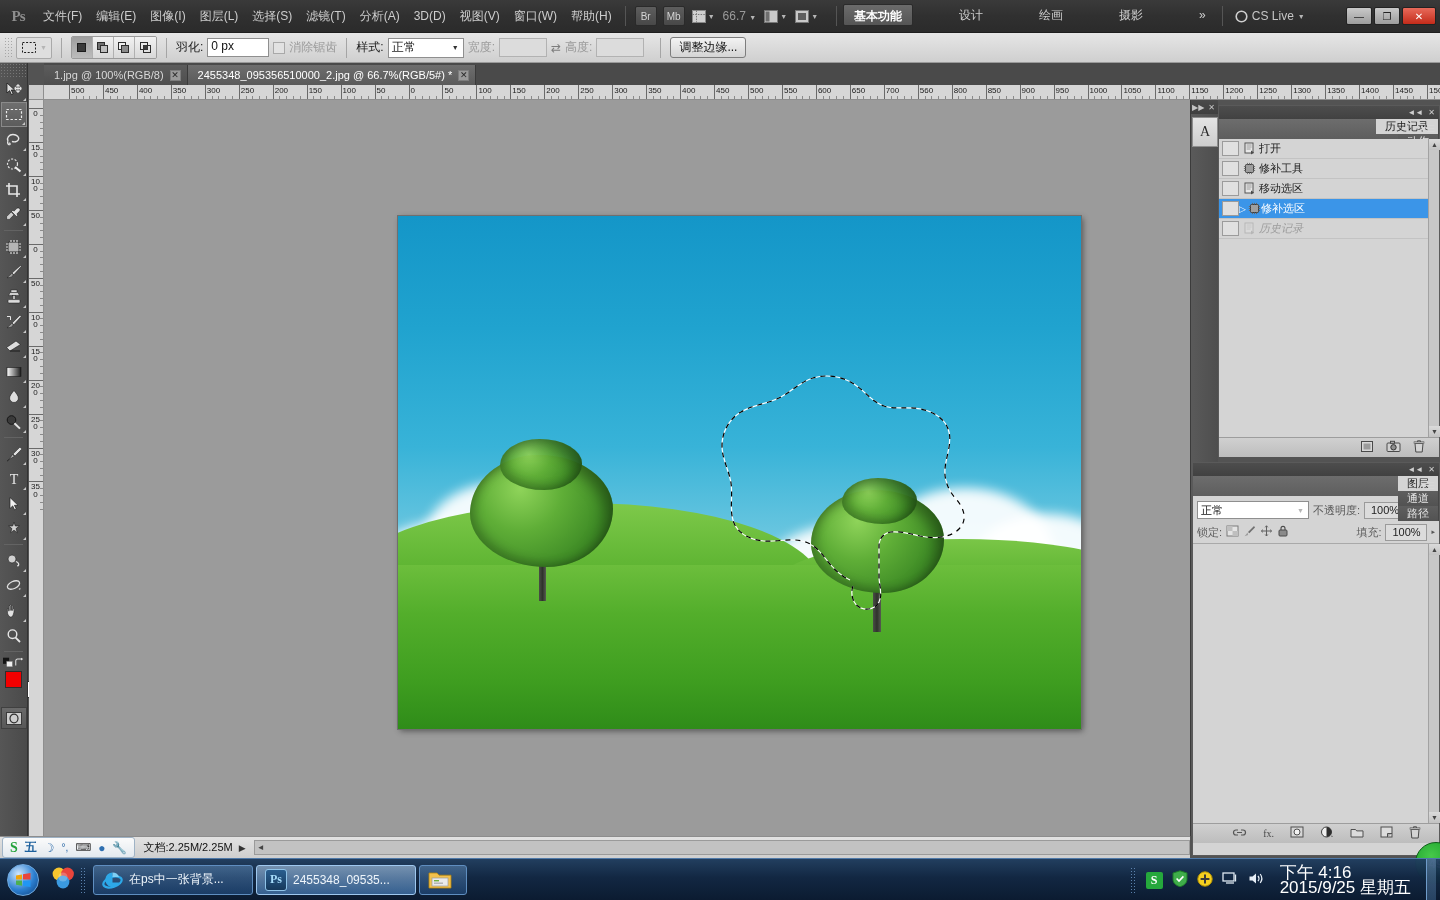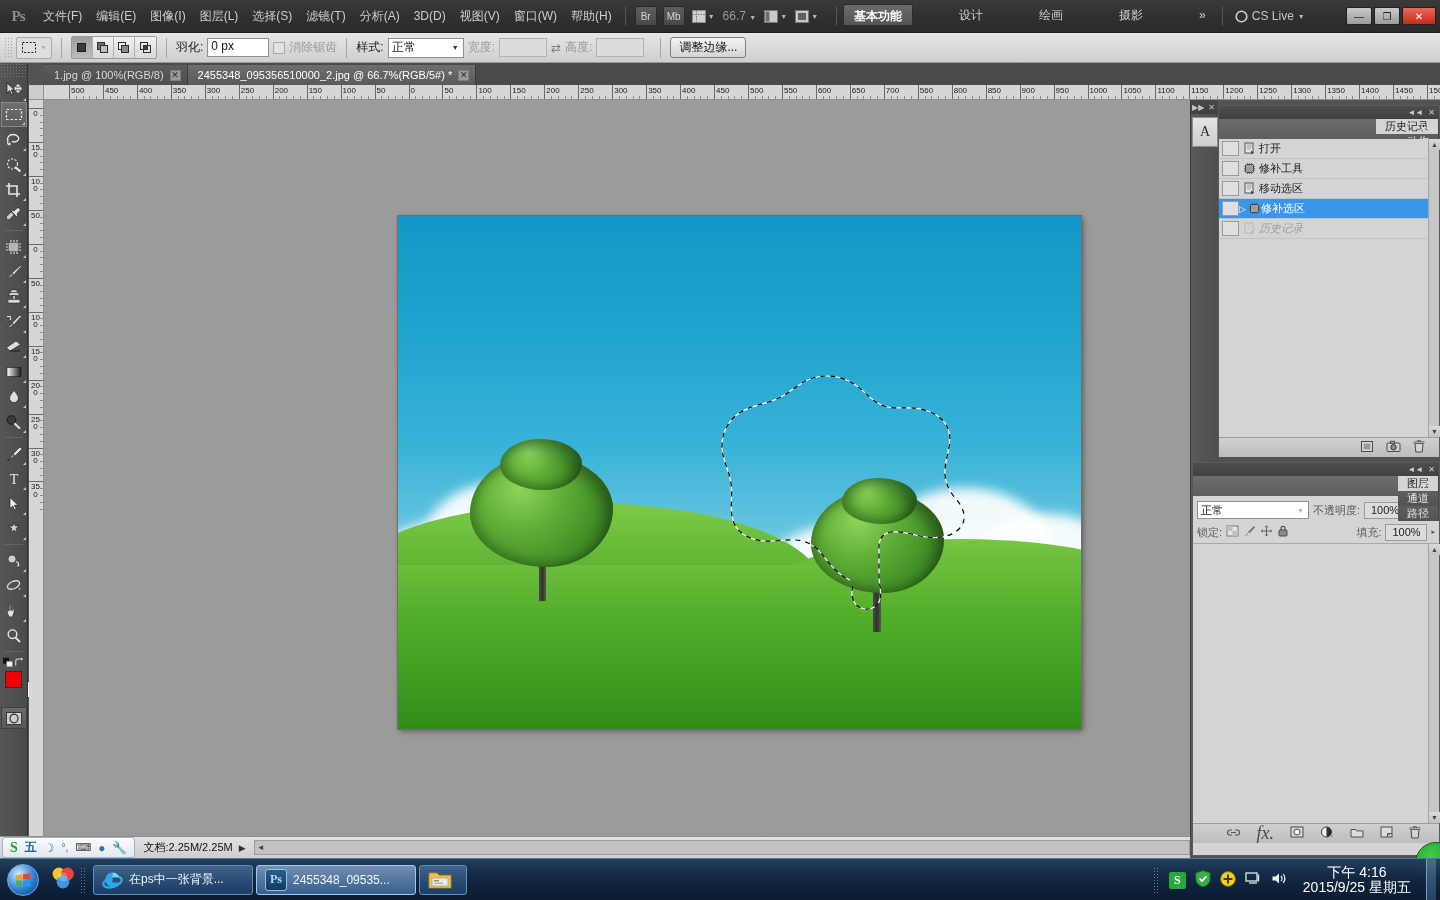--- a/index.html
+++ b/index.html
@@ -323,21 +323,21 @@
   .task-btn.active {
     background:linear-gradient(rgba(190,220,250,.55), rgba(80,140,205,.6));
     border-color:#9fc8ef;
   }
   .tray {
     position:absolute; right:0; top:0; height:42px; display:flex; align-items:center; gap:9px;
     padding-right:4px;
   }
   .tray-div { width:7px; height:26px; background-image:radial-gradient(#5b82ad 1px,transparent 1px);
     background-size:3px 3px;}
-  .clock { color:#fff; font-size:14px; text-align:center; line-height:15px; padding:0 6px;}
+  .clock { color:#fff; font-size:17px; text-align:left; line-height:15px; padding:0 6px;}
   .showdesk { width:10px; height:42px; background:linear-gradient(rgba(160,200,240,.3),rgba(90,140,190,.35));
     border-left:1px solid #6f9cca; }
 </style>
 </head>
 <body>
 
 <div id="app">
 
   <div class="menubar">
     <div class="ps-logo">Ps</div>
@@ -1261,21 +1261,21 @@
         <div style="position:absolute;bottom:0;left:0;width:11px;height:11px" class="sb-arrow-btn">▼</div>
       </div>
     </div>
 
     <div class="panel-ftr" style="gap:16px;padding-right:18px;">
       <span>
         <svg width="15" height="11" viewBox="0 0 15 11">
             <path d="M6 3H4a2.5 2.5 0 0 0 0 5h2M9 3h2a2.5 2.5 0 0 1 0 5H9M5 5.5h5" fill="none" stroke="#555" stroke-width="1.2"></path>
           </svg>
       </span>
-      <span style="font-family:'Liberation Serif',serif;font-style:italic;font-size:18px;color:#4a4a4a">fx.</span>
+      <span style="font-family:'Liberation Serif',serif;font-size:10px;color:#4a4a4a">fx.</span>
       <span>
         <svg width="14" height="12" viewBox="0 0 14 12">
             <rect x="1" y="1" width="12" height="10" fill="#d6d6d6" stroke="#4f4f4f"></rect>
             <circle cx="7" cy="6" r="3" fill="#f2f2f2" stroke="#4f4f4f"></circle>
           </svg>
       </span>
       <span>
         <svg width="14" height="13" viewBox="0 0 14 13">
             <circle cx="6.5" cy="6" r="5" fill="#f0f0f0" stroke="#3f3f3f"></circle>
             <path d="M6.5 1a5 5 0 0 1 0 10z" fill="#2e2e2e"></path>

